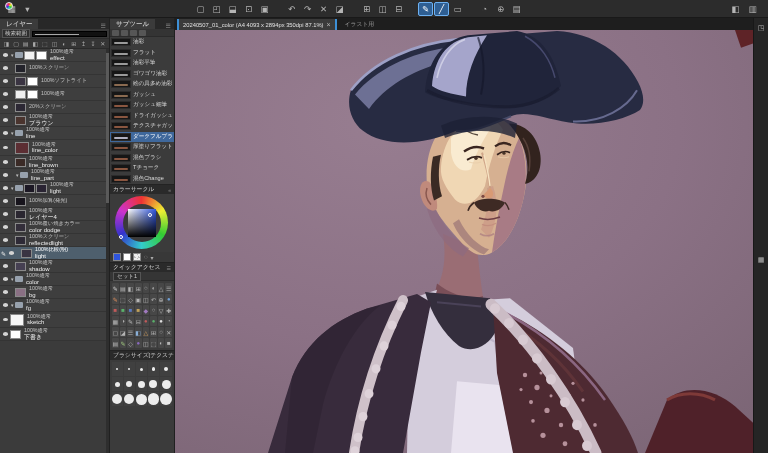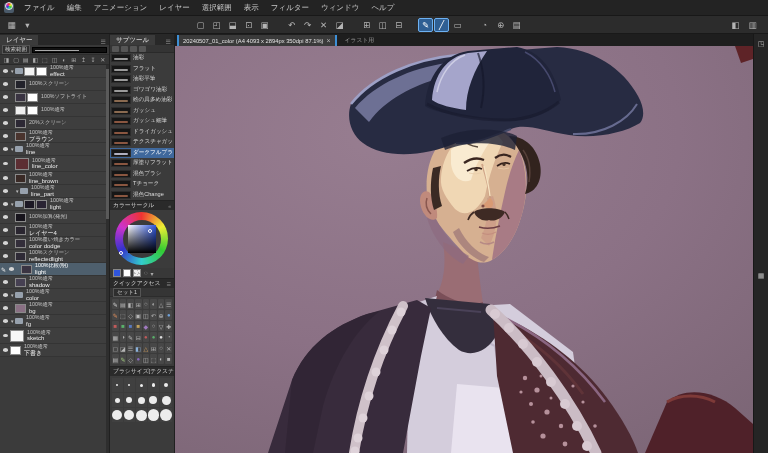--- a/index.html
+++ b/index.html
@@ -102,34 +102,20 @@
 .rstrip{width:15px;background:#252525;border-left:1px solid #181818;display:flex;flex-direction:column;align-items:center;padding-top:5px}
 .rsicon{width:9px;height:9px;display:flex;align-items:center;justify-content:center;font-size:7px;color:#b5b5b5;margin-bottom:8px}
 .rsicon.ring{border:1.5px solid #e8e8e8;border-radius:50%;width:8px;height:8px}
 .rsicon.low{margin-top:215px}
 </style>
 </head>
 <body>
 
 <div class="app">
 
-  <div class="menubar">
-    <span class="appicon"></span>
-    <span style="display:flex">
-        <span class="menu-item">ファイル</span>
-        <span class="menu-item">編集</span>
-        <span class="menu-item">アニメーション</span>
-        <span class="menu-item">レイヤー</span>
-        <span class="menu-item">選択範囲</span>
-        <span class="menu-item">表示</span>
-        <span class="menu-item">フィルター</span>
-        <span class="menu-item">ウィンドウ</span>
-        <span class="menu-item">ヘルプ</span>
-      </span>
-  </div>
 
   <div class="cmdbar">
     <span style="display:flex;align-items:center">
         <div class="cmdgroup first">
           <span class="cmdicon">▦</span>
           <span class="cmdicon">▾</span>
         </div>
         <div class="cmdgroup gap">
           <span class="cmdicon">▢</span>
           <span class="cmdicon">◰</span>

